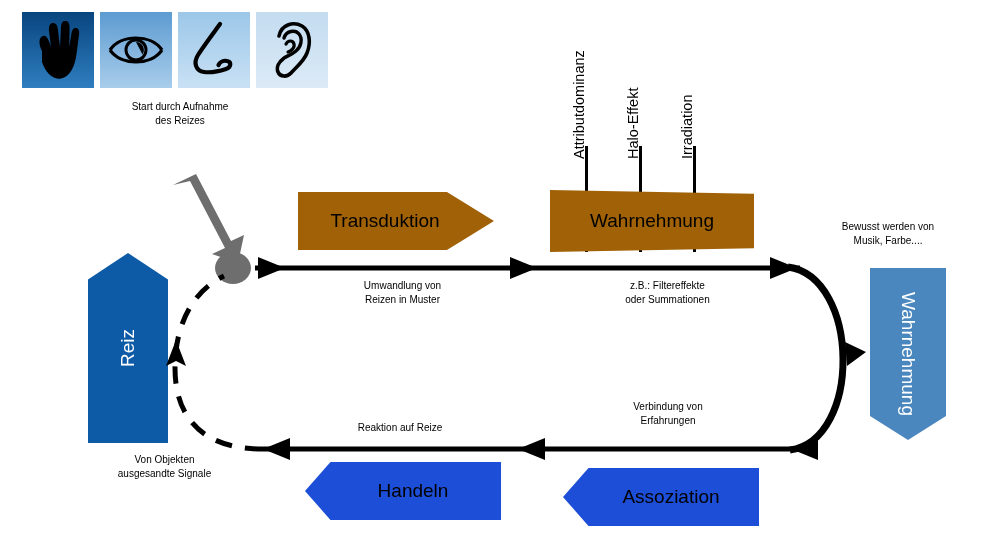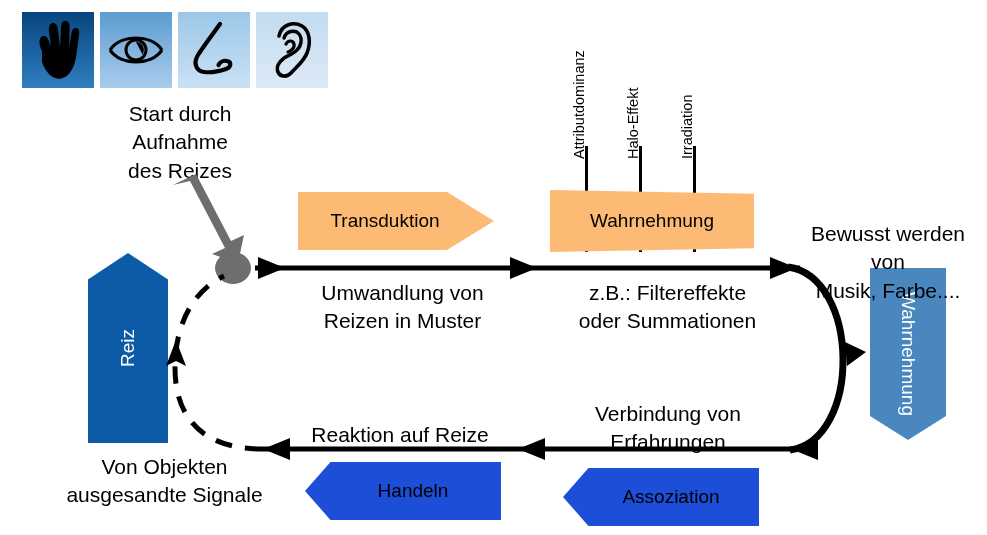--- a/index.html
+++ b/index.html
@@ -31,21 +31,21 @@
   .tile svg { display: block; }
   .tile-1 { left: 22px;  background: linear-gradient(180deg,#08457e 0%, #2f7ec0 100%); }
   .tile-2 { left: 100px; background: linear-gradient(180deg,#5d9bd1 0%, #a9cdeb 100%); }
   .tile-3 { left: 178px; background: linear-gradient(180deg,#9cc7e8 0%, #c9e1f5 100%); }
   .tile-4 { left: 256px; background: linear-gradient(180deg,#c3dcf0 0%, #dceaf7 100%); }
 
   
   .caption {
     position: absolute;
     text-align: center;
-    font-size: 21px;
+    font-size: 10px;
     color: #000;
     line-height: 1.35;
     white-space: pre-line;
   }
 
   
   .vlabel {
     position: absolute;
     font-size: 14.5px;
     color: #000;
@@ -61,21 +61,21 @@
 
   
   .shape {
     position: absolute;
     display: flex;
     align-items: center;
     justify-content: center;
     font-size: 19px;
     color: #000;
   }
-  .shape-light { background: #fdba74; }
+  .shape-light { background: #a16207; }
   .shape-mid   { background: #1d4ed8; }
 
   .chevron-right {
     clip-path: polygon(0 0, 76% 0, 100% 50%, 76% 100%, 0 100%);
   }
   .chevron-left {
     clip-path: polygon(13% 0, 100% 0, 100% 100%, 13% 100%, 0 50%);
   }
   .trapezoid {
     clip-path: polygon(0 0, 100% 6%, 100% 94%, 0 100%);

